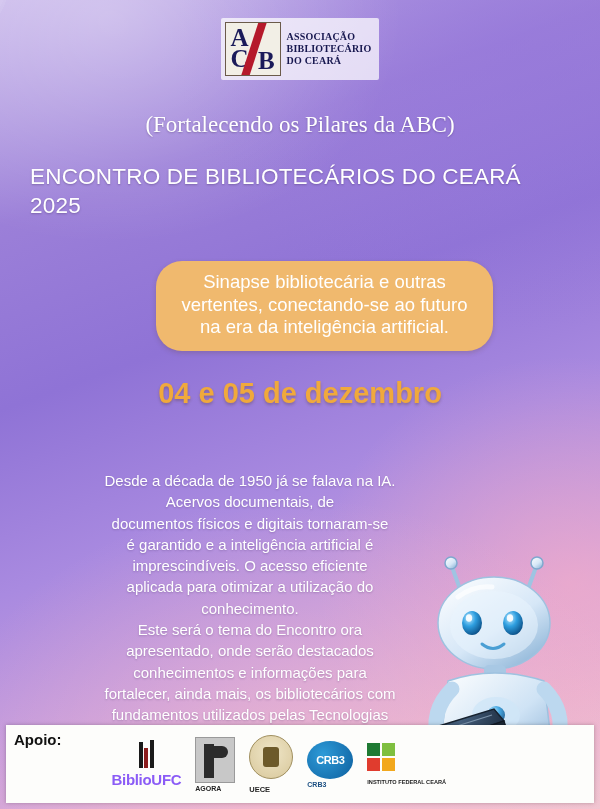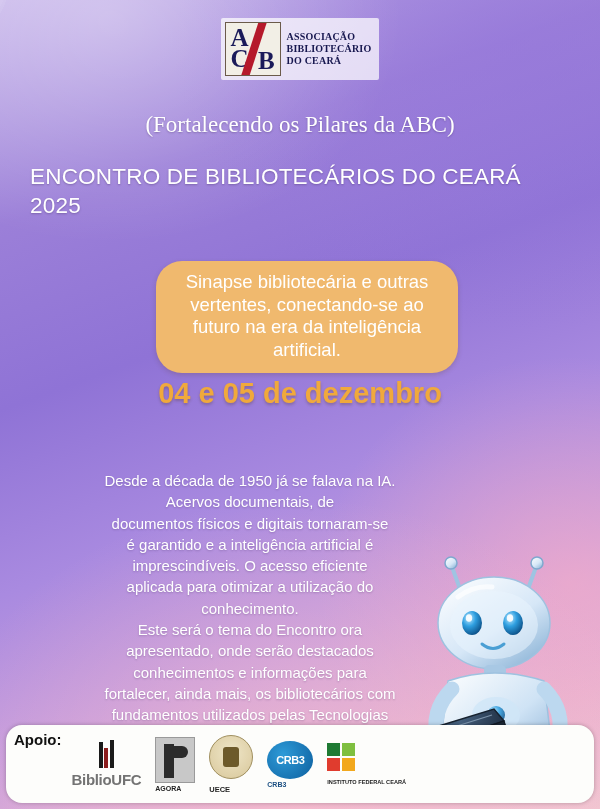--- a/index.html
+++ b/index.html
@@ -80,21 +80,21 @@
   .main-title {
     position: absolute; top: 163px; left: 30px; right: 30px;
     text-align: left;
     font-size: 22.5px; line-height: 1.28; color: #ffffff;
     letter-spacing: .2px;
     text-shadow: 0 1px 2px rgba(60,40,90,.35);
   }
 
   
   .highlight {
-    position: absolute; top: 261px; left: 156px; width: 302px;
+    position: absolute; top: 261px; left: 156px; width: 337px;
     background: #f0b96e;
     border-radius: 26px;
     padding: 10px 14px 12px;
     text-align: center;
     color: #ffffff;
     font-size: 18.5px; line-height: 1.22;
     box-shadow: 0 2px 5px rgba(90,60,30,.22);
   }
 
   
@@ -116,41 +116,42 @@
   }
   .body-text p { margin: 0; }
 
   
   .robot { position: absolute; right: 2px; bottom: 22px; width: 190px; height: 240px; }
 
   
   .sponsors {
     position: absolute; left: 6px; right: 6px; bottom: 6px;
     background: #fdfdfb;
-    border-radius: 16px;
+    border-radius: 0;
     height: 78px;
     display: flex; align-items: center;
     padding: 0 8px;
     box-shadow: 0 0 4px rgba(0,0,0,.25);
+    gap: 40px;
   }
   .sponsors-label {
     font-size: 15px; font-weight: bold; color: #111;
     margin-right: 10px; align-self: flex-start; margin-top: 6px;
     white-space: nowrap;
   }
   .sponsor-row { display: flex; align-items: center; gap: 14px; }
   .sponsor { display: flex; flex-direction: column; justify-content: center; }
 
   .s-biblioufc { display: flex; align-items: center; gap: 3px; }
   .s-biblioufc .bars { display: flex; gap: 1.5px; align-items: flex-end; }
   .s-biblioufc .bars i { display: block; width: 4px; background: #1a1a1a; }
   .s-biblioufc .bars i:nth-child(1){ height: 26px; }
   .s-biblioufc .bars i:nth-child(2){ height: 20px; background:#8c1d1d; }
   .s-biblioufc .bars i:nth-child(3){ height: 28px; }
-  .s-biblioufc .txt { font-size: 15px; font-weight: bold; color: #737373; letter-spacing: -.3px; }
+  .s-biblioufc .txt { font-size: 15px; font-weight: bold; color: #8b5cf6; letter-spacing: -.3px; }
 
   .s-agora .glyph {
     width: 40px; height: 46px; background: #c8c8c8;
     position: relative; border: 1px solid #9a9a9a;
   }
   .s-agora .glyph::before {
     content:""; position:absolute; left:8px; top:6px; width:10px; height:34px; background:#2b2b2b;
   }
   .s-agora .glyph::after {
     content:""; position:absolute; left:18px; top:8px; width:14px; height:12px; background:#2b2b2b;

